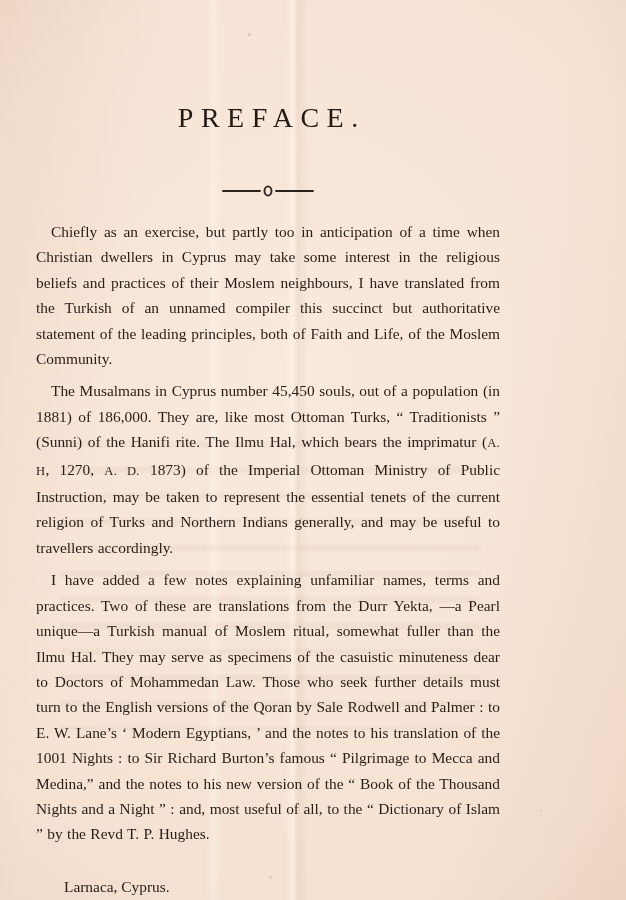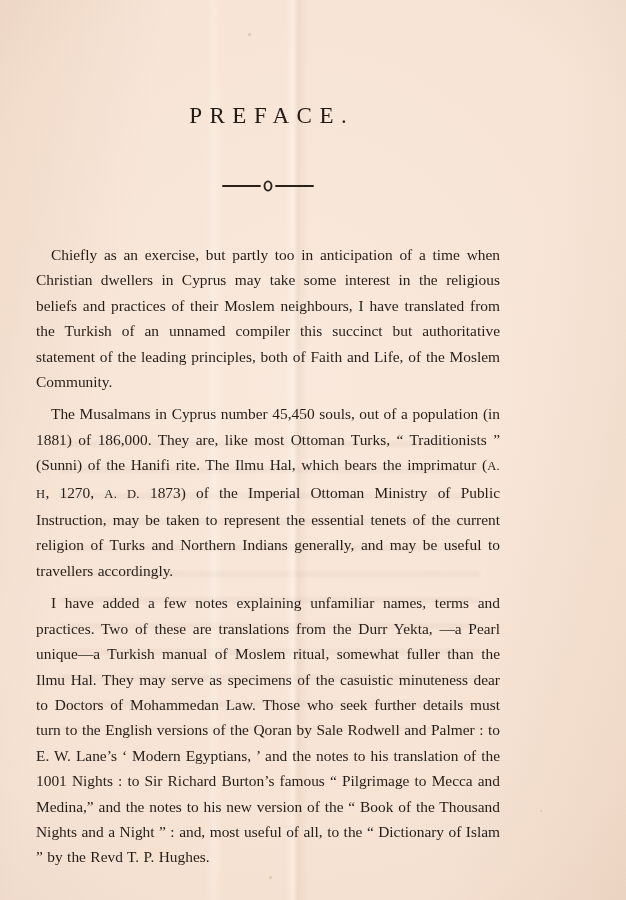--- a/index.html
+++ b/index.html
@@ -91,40 +91,40 @@
     left: 36px;
     top: 0;
     width: 464px;
     height: 900px;
   }
 
   .doc-title {
     margin: 0;
     padding-top: 104px;
     text-align: center;
-    font-size: 23px;
+    font-size: 28px;
     font-weight: 400;
     letter-spacing: 7.5px;
     text-indent: 7.5px;
     color: #221a15;
     line-height: 1;
   }
 
   .ornament {
     width: 100%;
     height: 24px;
     margin-top: 47px;
     display: flex;
     align-items: center;
     justify-content: center;
   }
   .ornament svg { display: block; }
 
   .body-text {
-    margin-top: 44px;
+    margin-top: 16px;
   }
 
   p.para {
     margin: 0 0 2px 0;
     font-size: 15.4px;
     line-height: 25.4px;
     text-align: justify;
     text-indent: 15px;
     color: #241d18;
     word-spacing: 0.6px;

